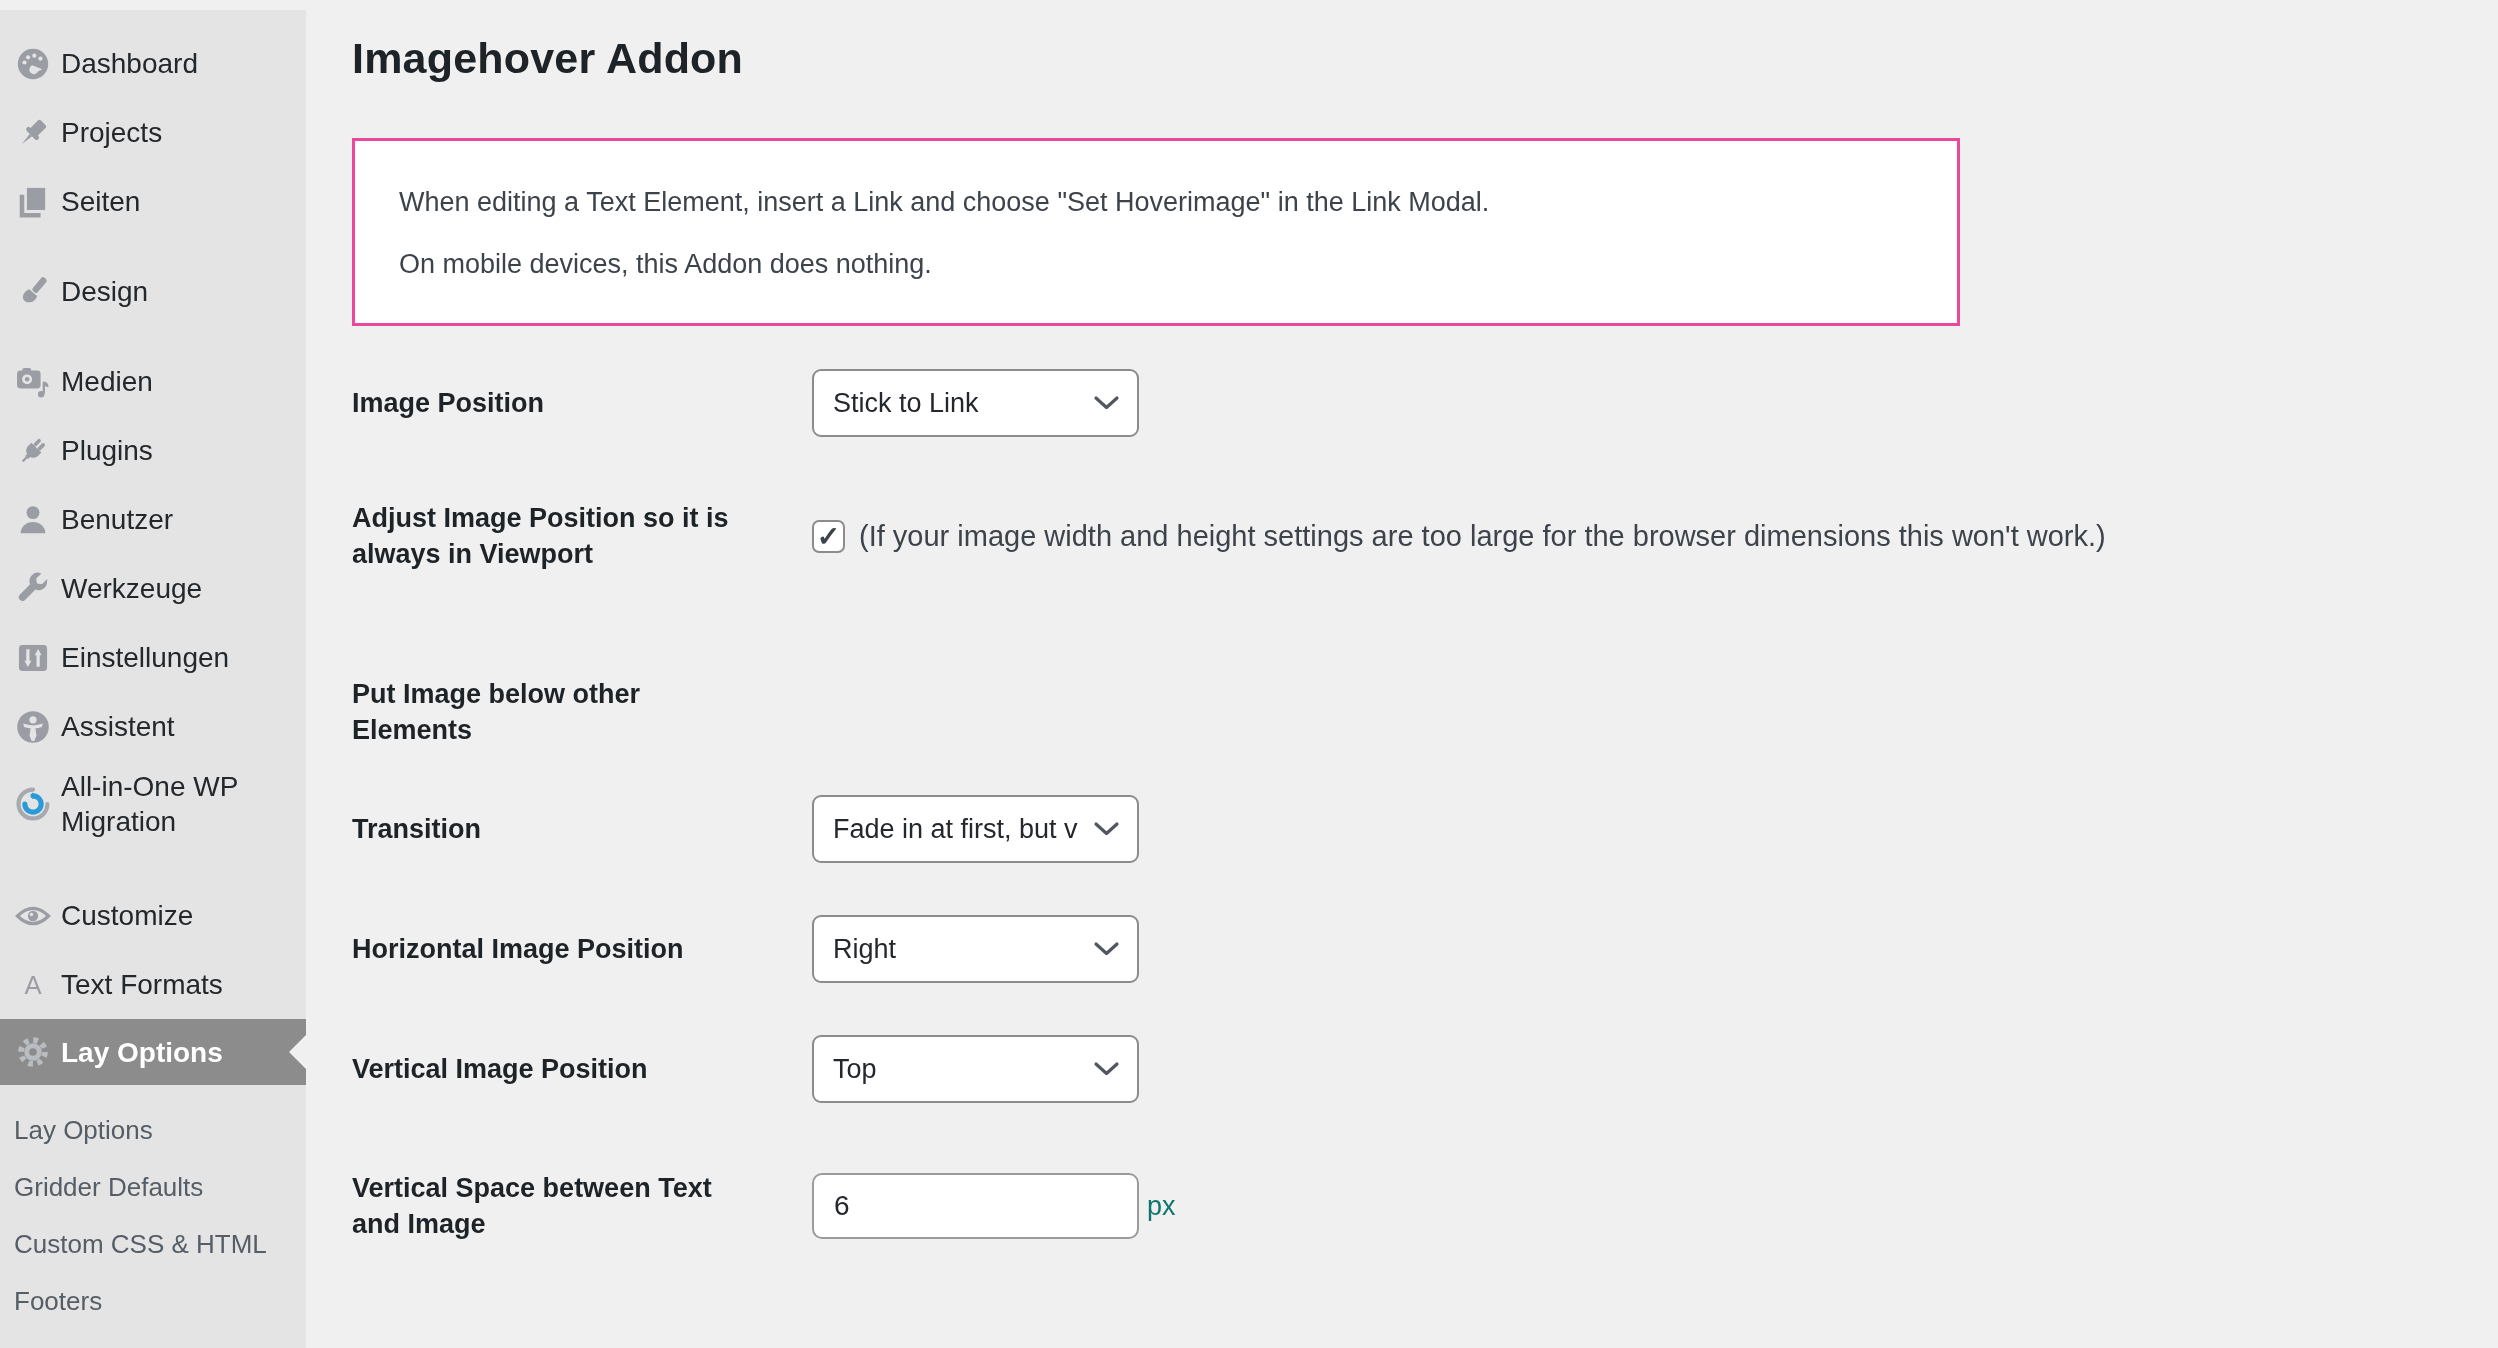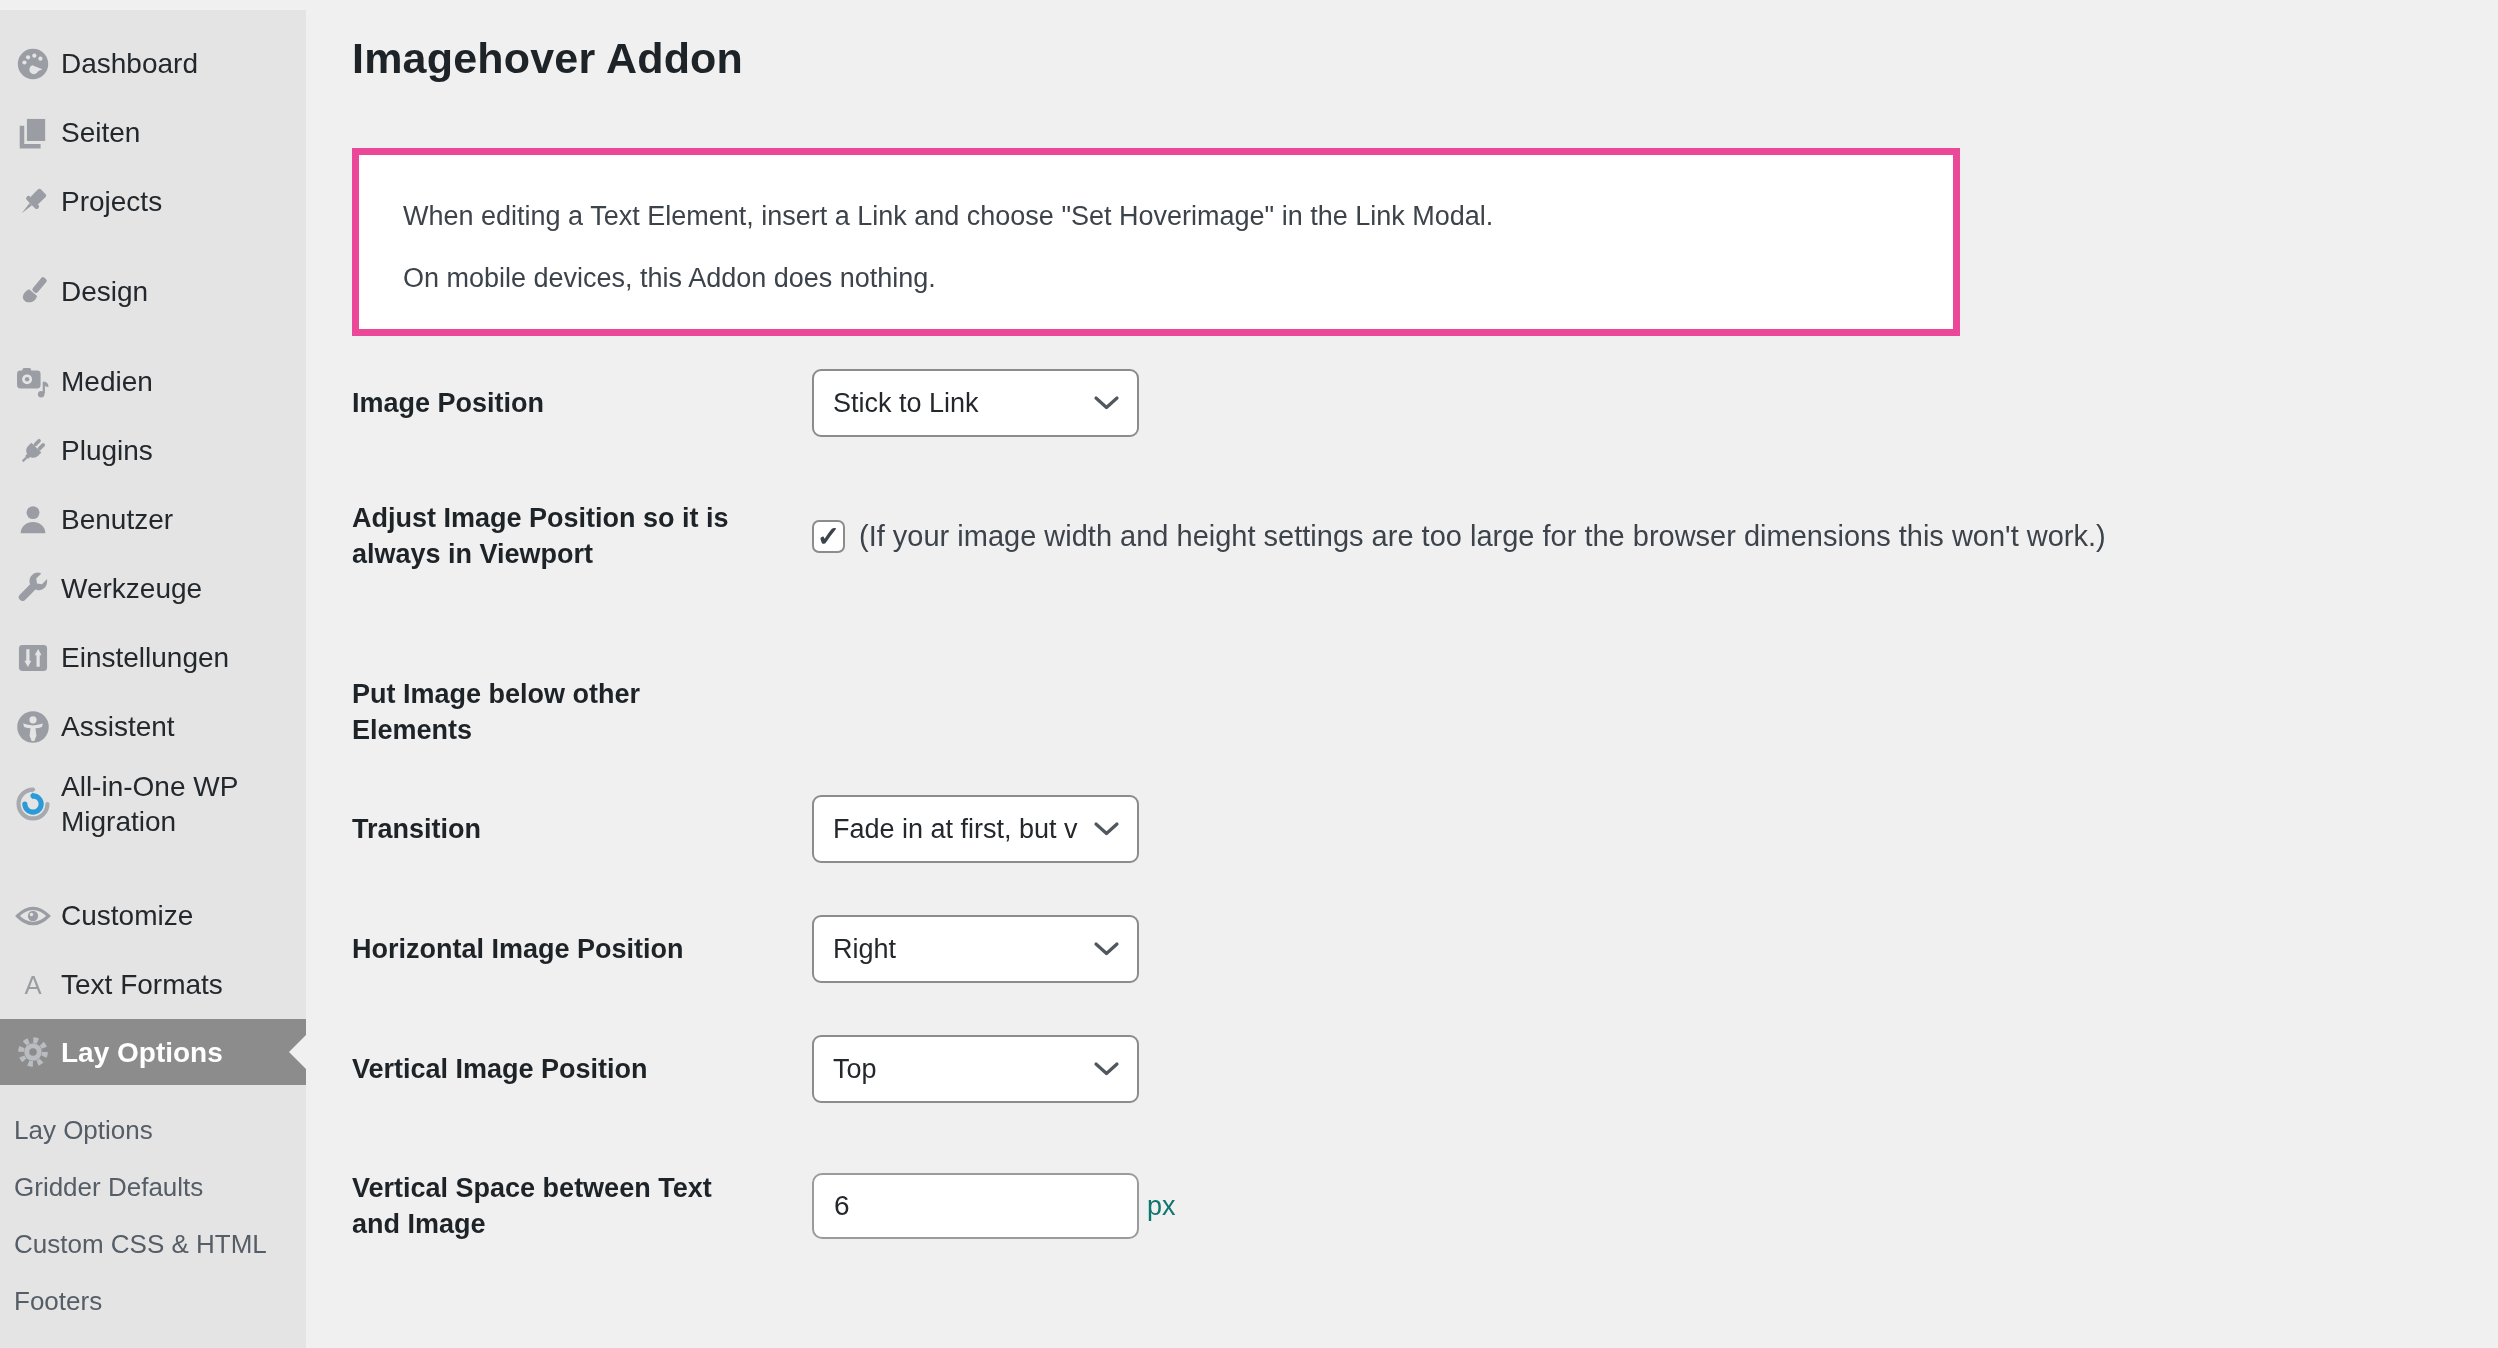--- a/index.html
+++ b/index.html
@@ -45,22 +45,22 @@
   }
   
   .content{
     position:absolute;left:306px;top:0;right:0;bottom:0;background:#f0f0f1;
   }
   .page-title{
     position:absolute;left:46px;top:34px;margin:0;
     font-size:43px;font-weight:600;color:#1d2327;letter-spacing:.2px;
   }
   .notice{
-    position:absolute;left:46px;top:148px;width:1608px;height:188px;
-    background:#ffffff;border:7px solid #ec4899;box-sizing:border-box;
+    position:absolute;left:46px;top:138px;width:1608px;height:188px;
+    background:#ffffff;border:3px solid #ec4899;box-sizing:border-box;
     padding:44px 44px 0 44px;
   }
   .notice p{margin:0 0 28px 0;font-size:27px;line-height:34px;color:#3c434a;}
   .row{
     position:absolute;left:46px;right:30px;display:flex;align-items:center;
   }
   .row-label{
     width:410px;padding-right:50px;flex:0 0 410px;
     font-size:27px;font-weight:600;color:#1d2327;line-height:36px;
   }
@@ -119,38 +119,38 @@
               <path d="M14.9 12.8 l-5.3-2.1 a2.4 2.4 0 1 0 3.1 3.1 z"></path>
             </g>
           </svg>
       </span>
       <span class="s-label">Dashboard</span>
     </li>
 
     <li class="s-item">
       <span class="s-icon">
         <svg viewBox="0 0 20 20">
-            <rect x="6.8" y="2.6" width="9.6" height="11.6"></rect>
-            <path d="M4.2 6.2 v10.8 h9.8" fill="none" stroke="#9a9ea4" stroke-width="2.4"></path>
-          </svg>
-      </span>
-      <span class="s-label">Seiten</span>
-    </li>
-
-    <li class="s-item">
-      <span class="s-icon">
-        <svg viewBox="0 0 20 20">
             <g transform="rotate(45 10 10)">
               <rect x="7.2" y="2.4" width="5.6" height="7" rx="1"></rect>
               <rect x="5.7" y="9" width="8.6" height="2.6" rx="1.3"></rect>
               <path d="M9.1 11.6 h1.8 L10 18.4 z"></path>
             </g>
           </svg>
       </span>
       <span class="s-label">Projects</span>
+    </li>
+
+    <li class="s-item">
+      <span class="s-icon">
+        <svg viewBox="0 0 20 20">
+            <rect x="6.8" y="2.6" width="9.6" height="11.6"></rect>
+            <path d="M4.2 6.2 v10.8 h9.8" fill="none" stroke="#9a9ea4" stroke-width="2.4"></path>
+          </svg>
+      </span>
+      <span class="s-label">Seiten</span>
     </li>
 
     <li class="s-item sep">
       <span class="s-icon">
         <svg viewBox="0 0 20 20">
             <g transform="rotate(40 10 10)">
               <rect x="8.6" y="0.4" width="3.4" height="9.2" rx="1.2"></rect>
               <path d="M7.5 10.2 h5.5 c1 2.3 .3 4.3 -1.2 5.4 c-1.5 1.2 -3.5 .9 -4.4 -.4 c-.8 -1.3 -.7 -3.3 .1 -5 z"></path>
             </g>
           </svg>

